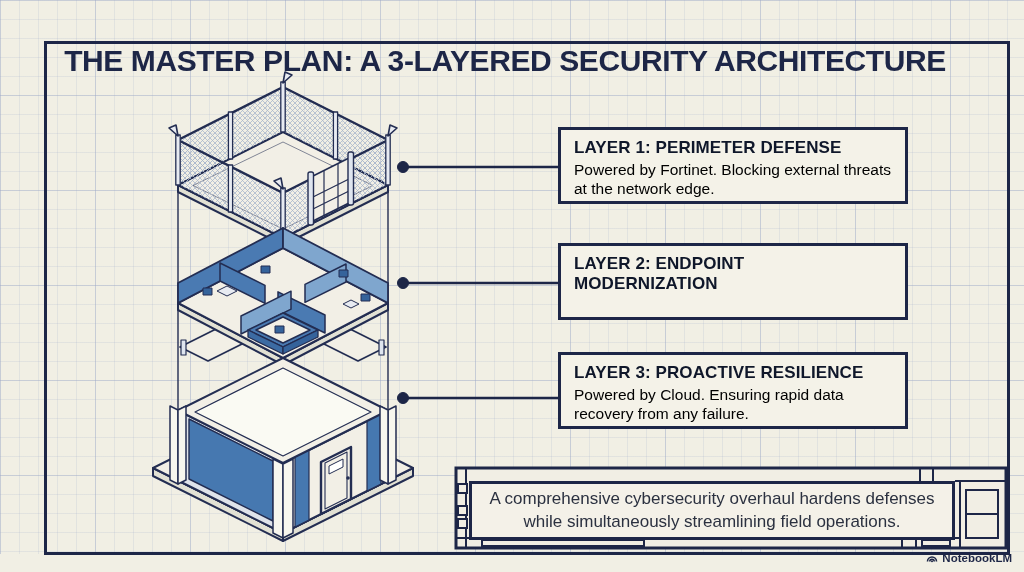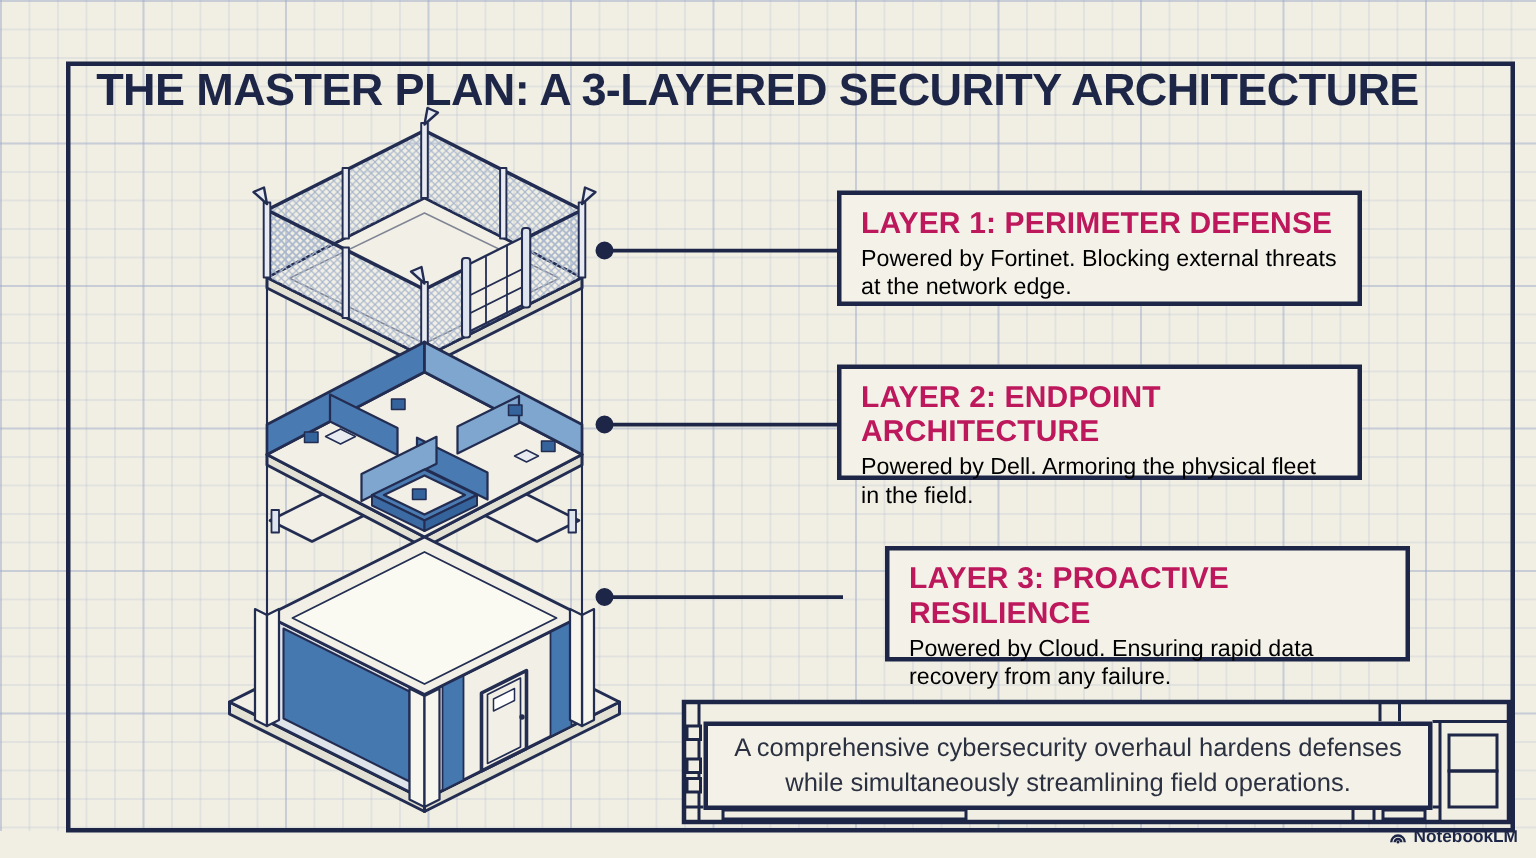--- a/index.html
+++ b/index.html
@@ -25,25 +25,25 @@
     position:absolute;left:45px;top:44px;width:920px;
     text-align:center;font-size:30px;font-weight:700;letter-spacing:-0.4px;
     color:#1d2647;
   }
   svg#art{position:absolute;left:0;top:0;z-index:1;}
   .callout{
     position:absolute;left:558px;width:350px;height:77px;
     border:3px solid #1d2647;box-sizing:border-box;background:#f4f2e8;
     padding:8px 13px 8px 13px;z-index:2;
   }
-  .callout .c-title{font-size:20px;font-weight:700;color:#be185d;letter-spacing:.1px;}
+  .callout .c-title{font-size:17px;font-weight:700;color:#0f172a;letter-spacing:.1px;}
   .callout .c-body{font-size:15.5px;color:#000000;line-height:1.22;margin-top:3px;}
   #callout-1{top:127px;}
   #callout-2{top:243px;}
-  #callout-3{top:364px;margin-left:32px;}
+  #callout-3{top:352px;}
   #summary-box{
     position:absolute;left:469px;top:481px;width:486px;height:59px;
     border:3px solid #1d2647;box-sizing:border-box;background:#f4f1e8;
     display:flex;align-items:center;justify-content:flex-end;text-align:center;
     font-size:17px;color:#2b3140;line-height:1.3;z-index:2;padding:0 12px;
   }
   #watermark{
     position:absolute;right:12px;top:552px;display:flex;align-items:flex-end;gap:4px;
     color:#1d2647;font-size:11.5px;font-weight:600;z-index:3;
   }
@@ -213,22 +213,21 @@
       <line x1="916" y1="538" x2="916" y2="548" stroke-width="2"></line>
       <rect x="922" y="540" width="28" height="6" stroke-width="2"></rect>
     </g>
   </svg>
 
   <div class="callout" id="callout-1">
     <div class="c-title">LAYER 1: PERIMETER DEFENSE</div>
     <div class="c-body">Powered by Fortinet. Blocking external threats at the network edge.</div>
   </div>
   <div class="callout" id="callout-2">
-    <div class="c-title">LAYER 2: ENDPOINT ARCHITECTURE</div>
-    <div class="c-body">Powered by Dell. Armoring the physical fleet in the field.</div>
+    <div class="c-title">LAYER 2: ENDPOINT MODERNIZATION</div>
   </div>
   <div class="callout" id="callout-3">
     <div class="c-title">LAYER 3: PROACTIVE RESILIENCE</div>
     <div class="c-body">Powered by Cloud. Ensuring rapid data recovery from any failure.</div>
   </div>
 
   <div id="summary-box">
     <span>A comprehensive cybersecurity overhaul hardens defenses while simultaneously streamlining field operations.</span>
   </div>
 

